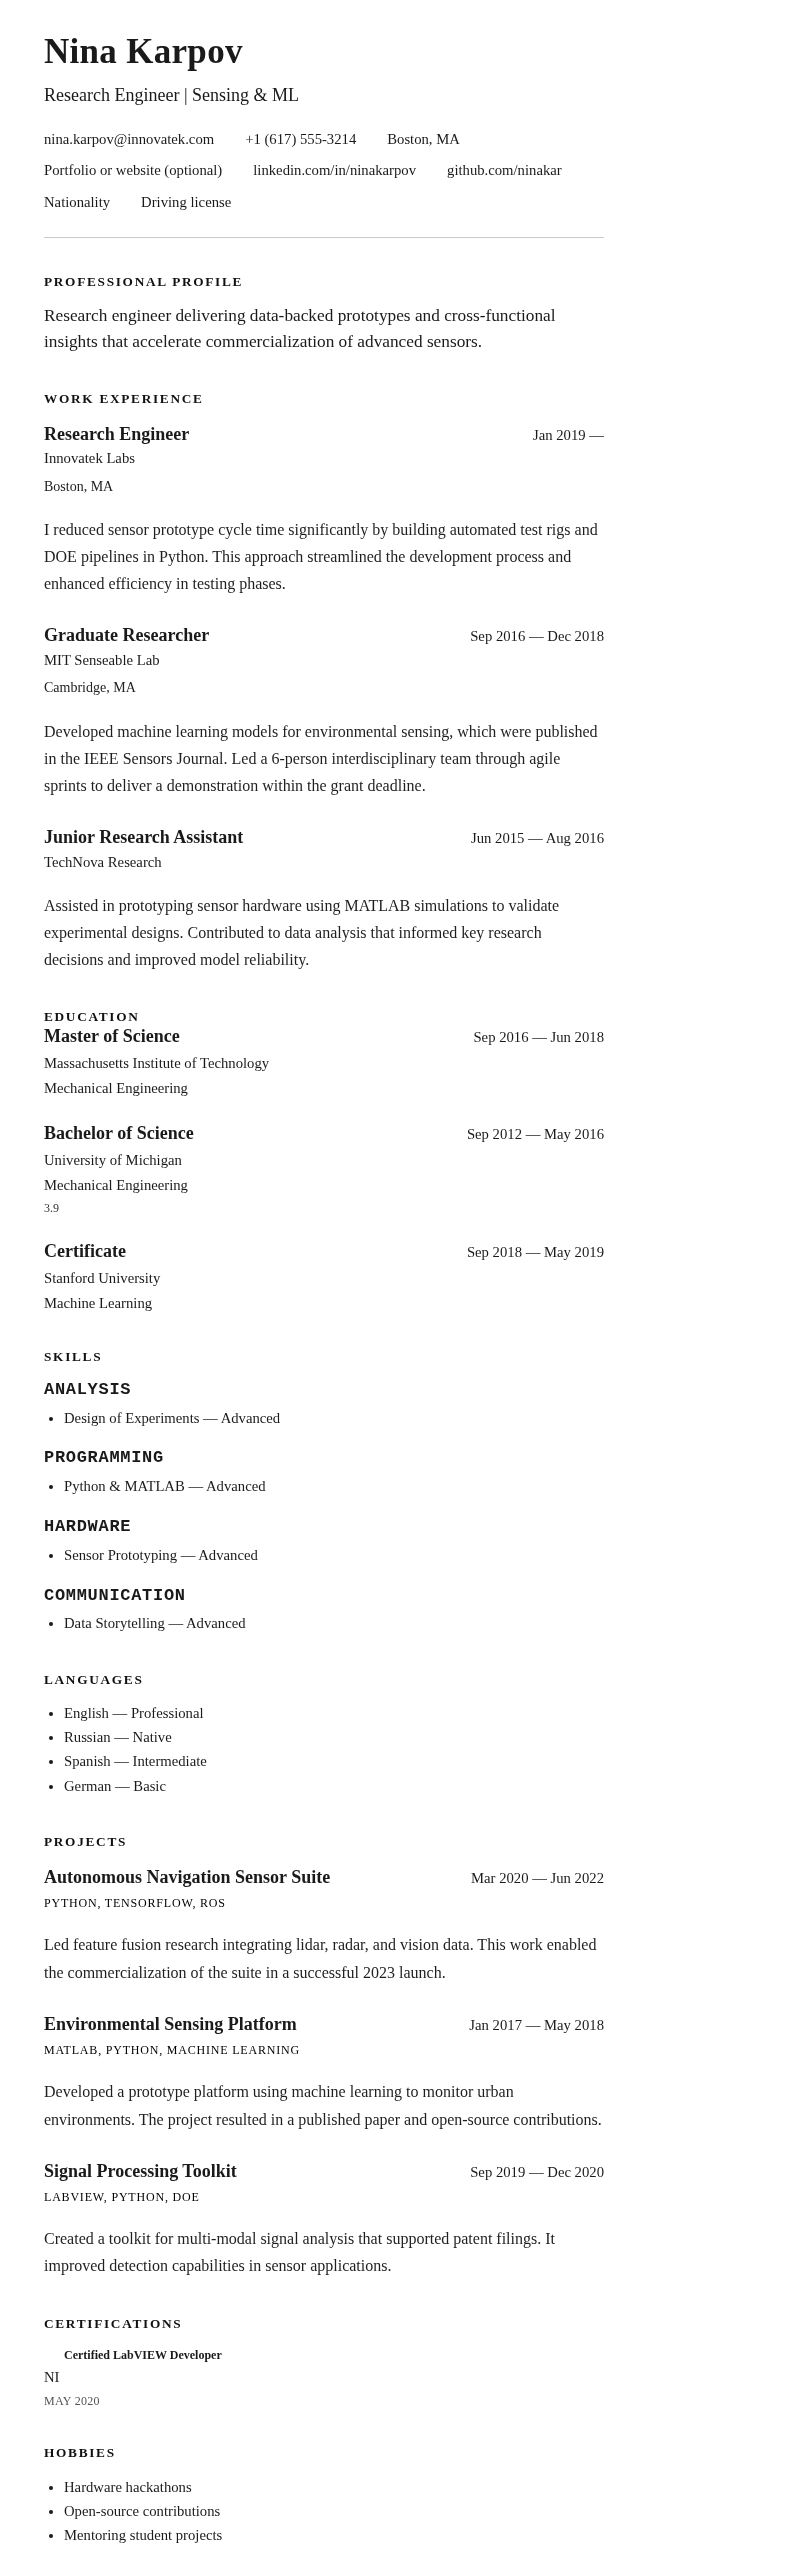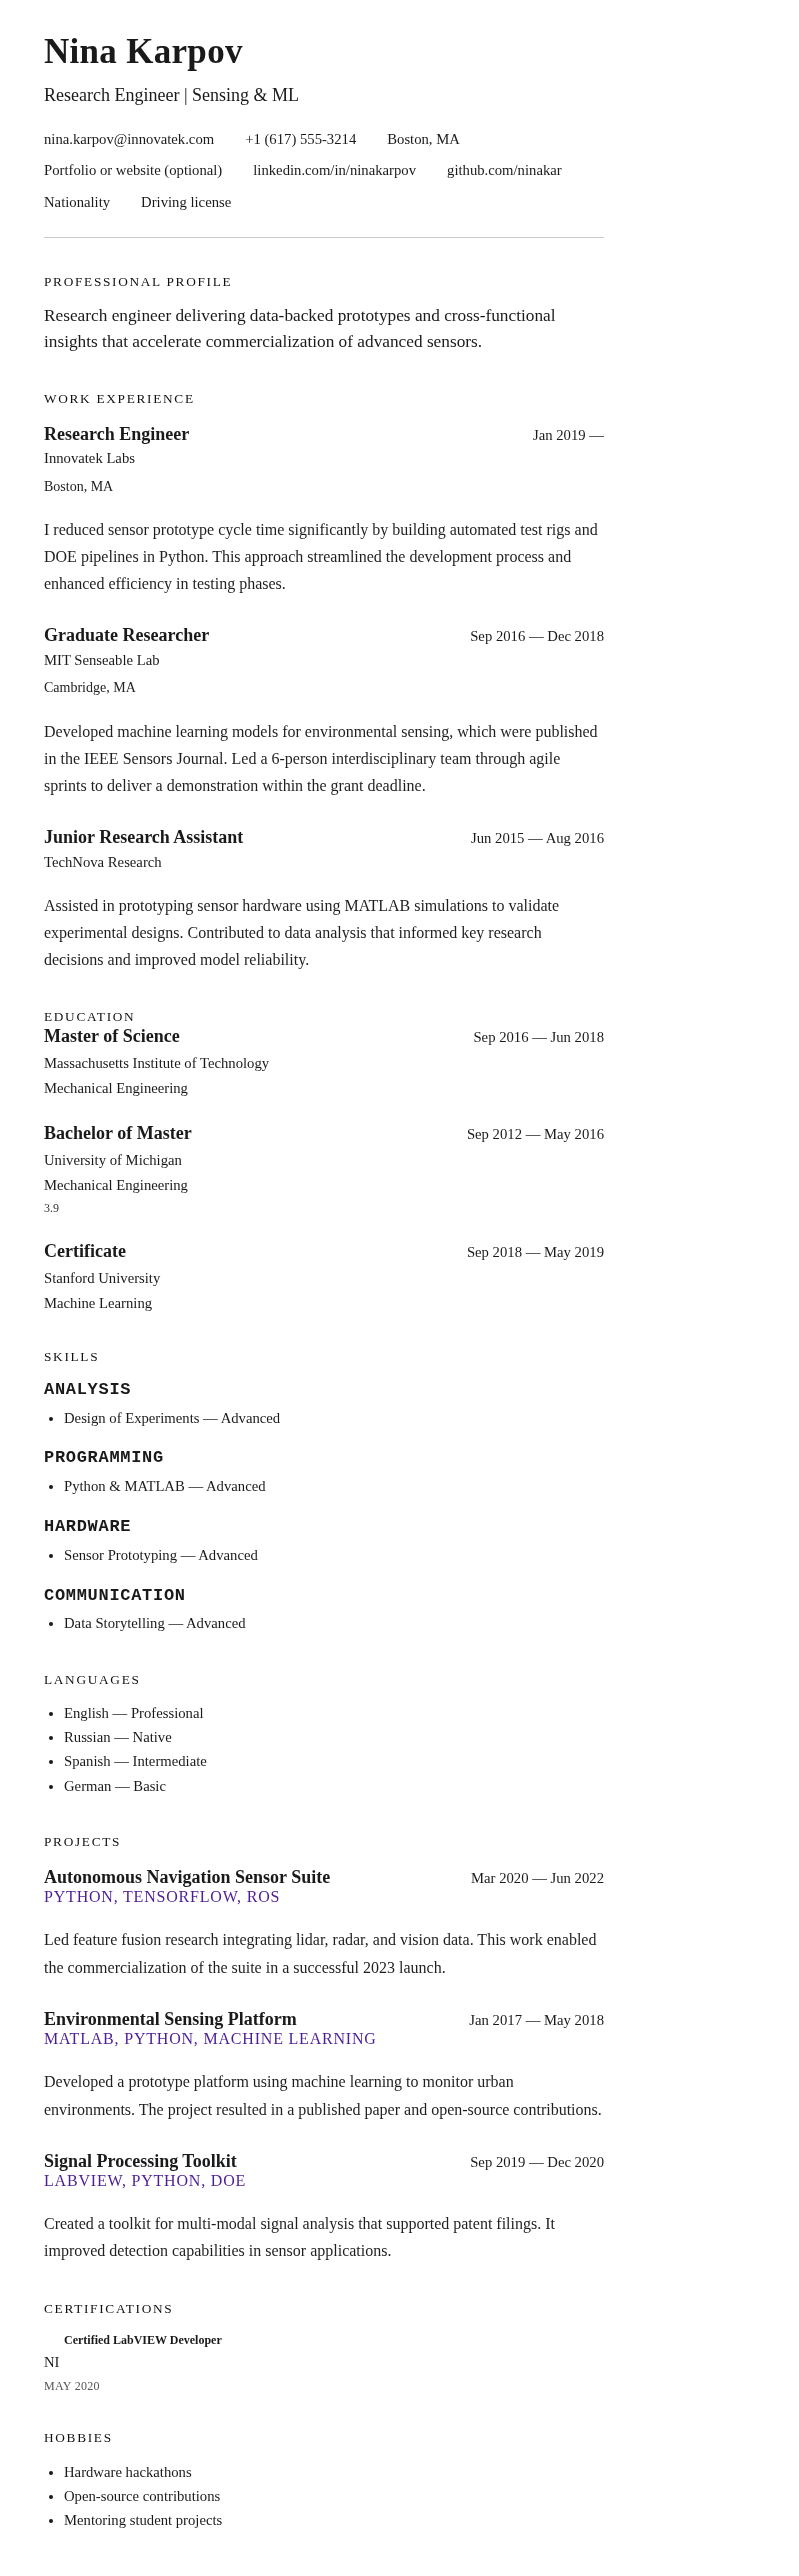--- a/index.html
+++ b/index.html
@@ -46,21 +46,21 @@
   .header-divider {
     border: none;
     border-top: 0.7px solid #c9c9c9;
     margin: 25px 0 0 0;
   }
 
   
   .section { margin-top: 36px; }
   .sec-heading {
     font-size: 13.3px;
-    font-weight: 400;
+    font-weight: 700;
     letter-spacing: 1.7px;
     margin: 0;
     color: #111111;
   }
 
   .profile-text {
     font-size: 17.3px;
     line-height: 1.5;
     margin: 13.3px 0 0 0;
   }
@@ -128,23 +128,24 @@
     margin: 6.7px 0 0 0;
     padding-left: 20px;
   }
   ul.bullets li {
     font-size: 14.7px;
     line-height: 1.65;
   }
 
   
   .proj-tags {
-    font-size: 16px;
+    font-size: 12px;
     letter-spacing: 0.8px;
-    color: #4c1d95;
+    color: #000000;
+    margin-top: 8px;
   }
 
   
   .cert-entry { margin-top: 16px; }
   .cert-title {
     font-size: 12px;
     font-weight: 700;
     line-height: 1.3;
     margin-left: 20px;
   }
@@ -231,21 +232,21 @@
       <div class="entry-head">
         <span class="entry-title">Master of Science</span>
         <span class="entry-date">Sep 2016 — Jun 2018</span>
       </div>
       <div class="edu-line">Massachusetts Institute of Technology</div>
       <div class="edu-line">Mechanical Engineering</div>
     </div>
 
     <div class="edu-entry">
       <div class="entry-head">
-        <span class="entry-title">Bachelor of Master</span>
+        <span class="entry-title">Bachelor of Science</span>
         <span class="entry-date">Sep 2012 — May 2016</span>
       </div>
       <div class="edu-line">University of Michigan</div>
       <div class="edu-line">Mechanical Engineering</div>
       <div class="edu-gpa">3.9</div>
     </div>
 
     <div class="edu-entry">
       <div class="entry-head">
         <span class="entry-title">Certificate</span>

